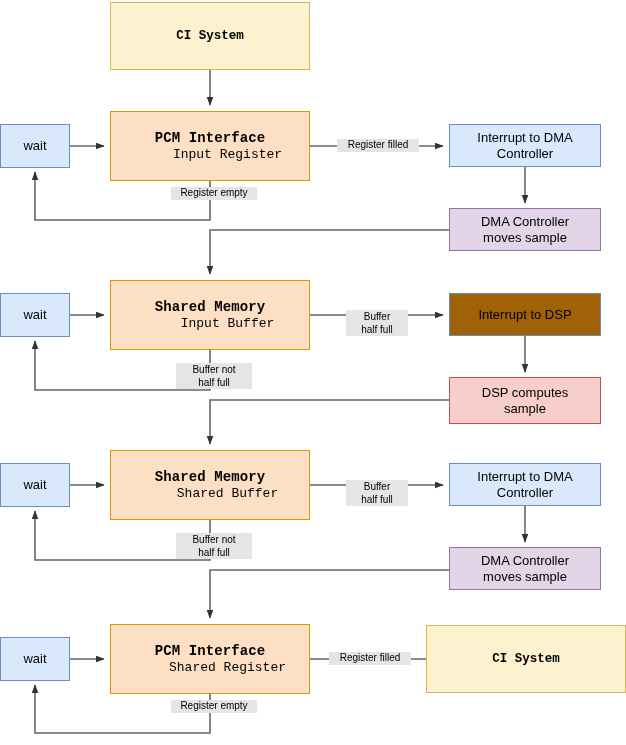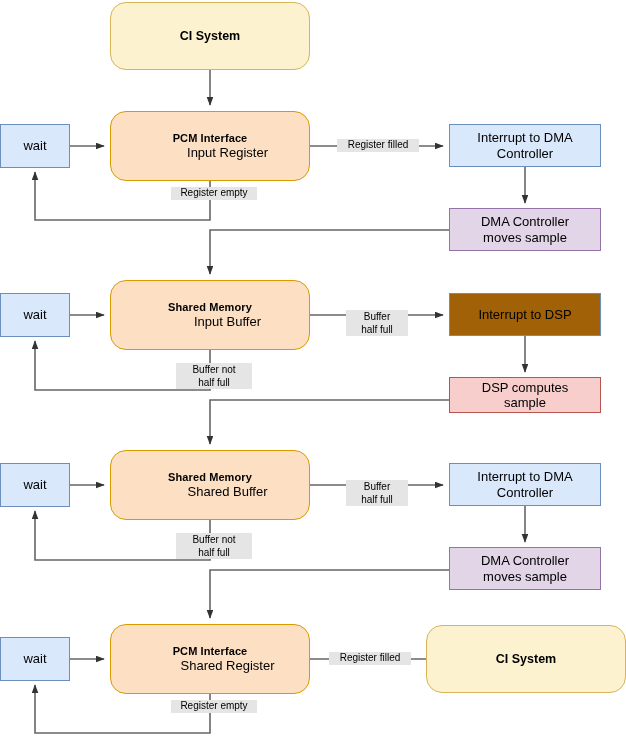--- a/index.html
+++ b/index.html
@@ -33,25 +33,26 @@
     box-sizing: border-box;
     display: flex;
     flex-direction: column;
     align-items: center;
     justify-content: center;
     text-align: center;
     line-height: 1.18;
     color: #000000;
   }
   .node-rounded {
-    border-radius: 16px;
+    border-radius: 0;
+    font-family: Liberation Mono, monospace;
   }
   .node .title-line {
     font-weight: bold;
-    font-size: 11px;
+    font-size: 14px;
     letter-spacing: 0.1px;
   }
   .node .sub-line {
     font-weight: normal;
     font-size: 13px;
     margin-left: 35px;
   }
   .node .plain-line {
     font-weight: normal;
     font-size: 13px;
@@ -166,21 +167,21 @@
               background:#fde0c4; border:1.4px solid #d79b00;">
     <span class="title-line">Shared Memory</span>
     <span class="sub-line">Input Buffer</span>
   </div>
 
   <div class="node" style="left:449px; top:293px; width:152px; height:43px;
               background:#a16207; border:1.4px solid #6c8ebf;">
     <span class="plain-line">Interrupt to DSP</span>
   </div>
 
-  <div class="node" style="left:449px; top:377px; width:152px; height:36px;
+  <div class="node" style="left:449px; top:377px; width:152px; height:47px;
               background:#f8cecc; border:1.4px solid #b85450;">
     <span class="plain-line">DSP computes</span>
     <span class="plain-line">sample</span>
   </div>
 
   <div class="node" style="left:0px; top:463px; width:70px; height:44px;
               background:#dae8fc; border:1.4px solid #6c8ebf;">
     <span class="plain-line">wait</span>
   </div>
 

